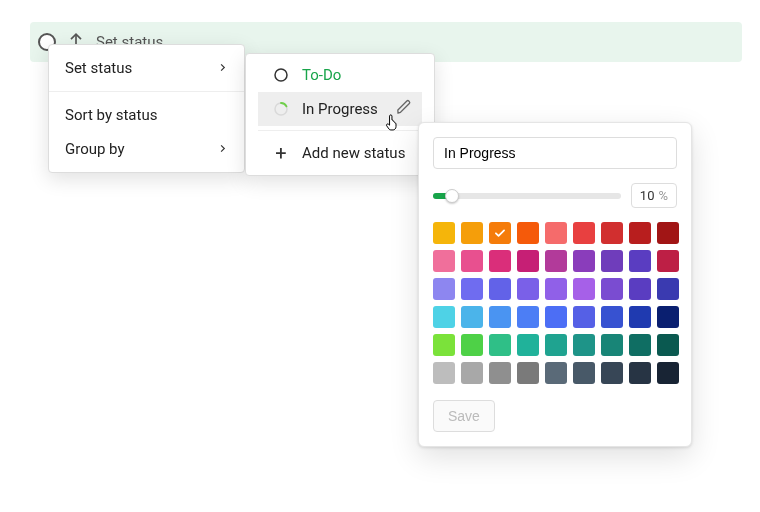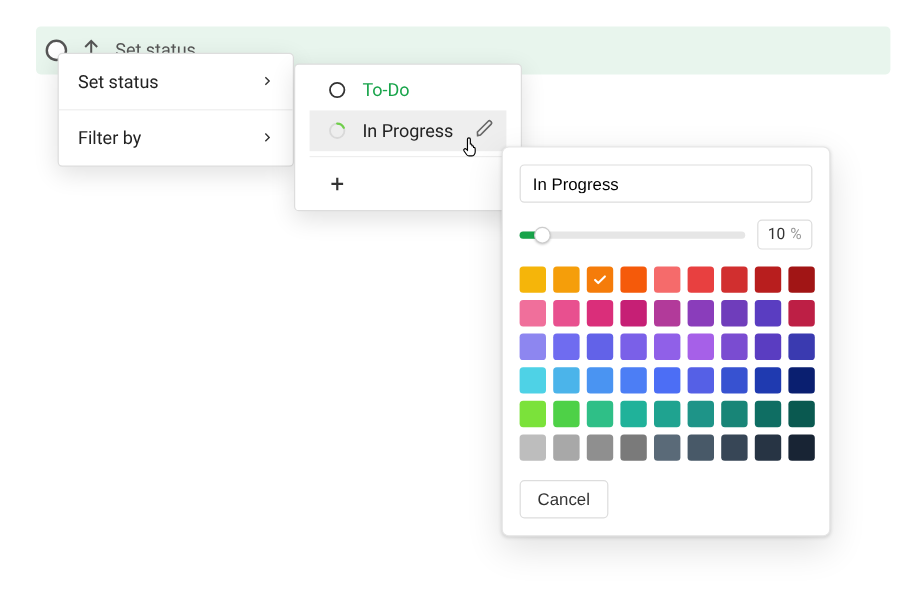--- a/index.html
+++ b/index.html
@@ -182,21 +182,24 @@
   <div class="menu1-item">
     <span>Set status</span>
     <span class="chev">
       <svg viewBox="0 0 24 24" fill="none" stroke="#333" stroke-width="2.5">
           <path d="M9 5l7 7-7 7"></path>
         </svg>
     </span>
   </div>
   <div class="menu1-divider"></div>
   <div class="menu1-item">
-    <span>Filter by</span>
+    <span>Sort by status</span>
+  </div>
+  <div class="menu1-item">
+    <span>Group by</span>
     <span class="chev">
       <svg viewBox="0 0 24 24" fill="none" stroke="#333" stroke-width="2.5">
           <path d="M9 5l7 7-7 7"></path>
         </svg>
     </span>
   </div>
 </div>
 
 <div class="menu2">
   <div class="menu2-item">
@@ -217,20 +220,21 @@
     <span>In Progress</span>
     <span class="pencil">
       <svg viewBox="0 0 24 24" fill="none" stroke="#666" stroke-width="2">
           <path d="M3 21l3.5-.8L20 6.7a2 2 0 0 0 0-2.8l-.9-.9a2 2 0 0 0-2.8 0L2.8 16.5 3 21z"></path>
         </svg>
     </span>
   </div>
   <div class="menu2-divider"></div>
   <div class="menu2-item">
     <span class="plus-icon">+</span>
+    <span>Add new status</span>
   </div>
 </div>
 
 <span class="cursor">
   <svg viewBox="0 0 24 24" fill="#fff" stroke="#000" stroke-width="1.3">
     <path d="M9 2.5c.9 0 1.6.7 1.6 1.6v5.1h.2c.9 0 1.6.7 1.6 1.6v.3h.2c.9 0 1.6.7 1.6 1.6v.3h.2c.9 0 1.6.7 1.6 1.6v3.7c0 1.2-.4 2.1-1.1 2.9l-.4.4c-.6.6-1.4 1-2.3 1H9.1c-1 0-1.9-.5-2.5-1.3l-3-4.2c-.5-.7-.4-1.7.3-2.2.6-.5 1.5-.4 2.1.1l1.4 1.3V4.1C7.4 3.2 8.1 2.5 9 2.5z"></path>
   </svg>
 </span>
 
 <div class="popover">
@@ -301,15 +305,15 @@
       <div class="swatch" style="background: rgb(143, 143, 143);"></div>
       <div class="swatch" style="background: rgb(122, 122, 122);"></div>
       <div class="swatch" style="background: rgb(90, 106, 120);"></div>
       <div class="swatch" style="background: rgb(72, 89, 104);"></div>
       <div class="swatch" style="background: rgb(55, 70, 86);"></div>
       <div class="swatch" style="background: rgb(39, 52, 68);"></div>
       <div class="swatch" style="background: rgb(24, 36, 52);"></div>
     </div>
 
   <div class="btn-row">
-    <button class="btn">Cancel</button>
+    <button class="btn disabled">Save</button>
   </div>
 </div>
 
 </body></html>

